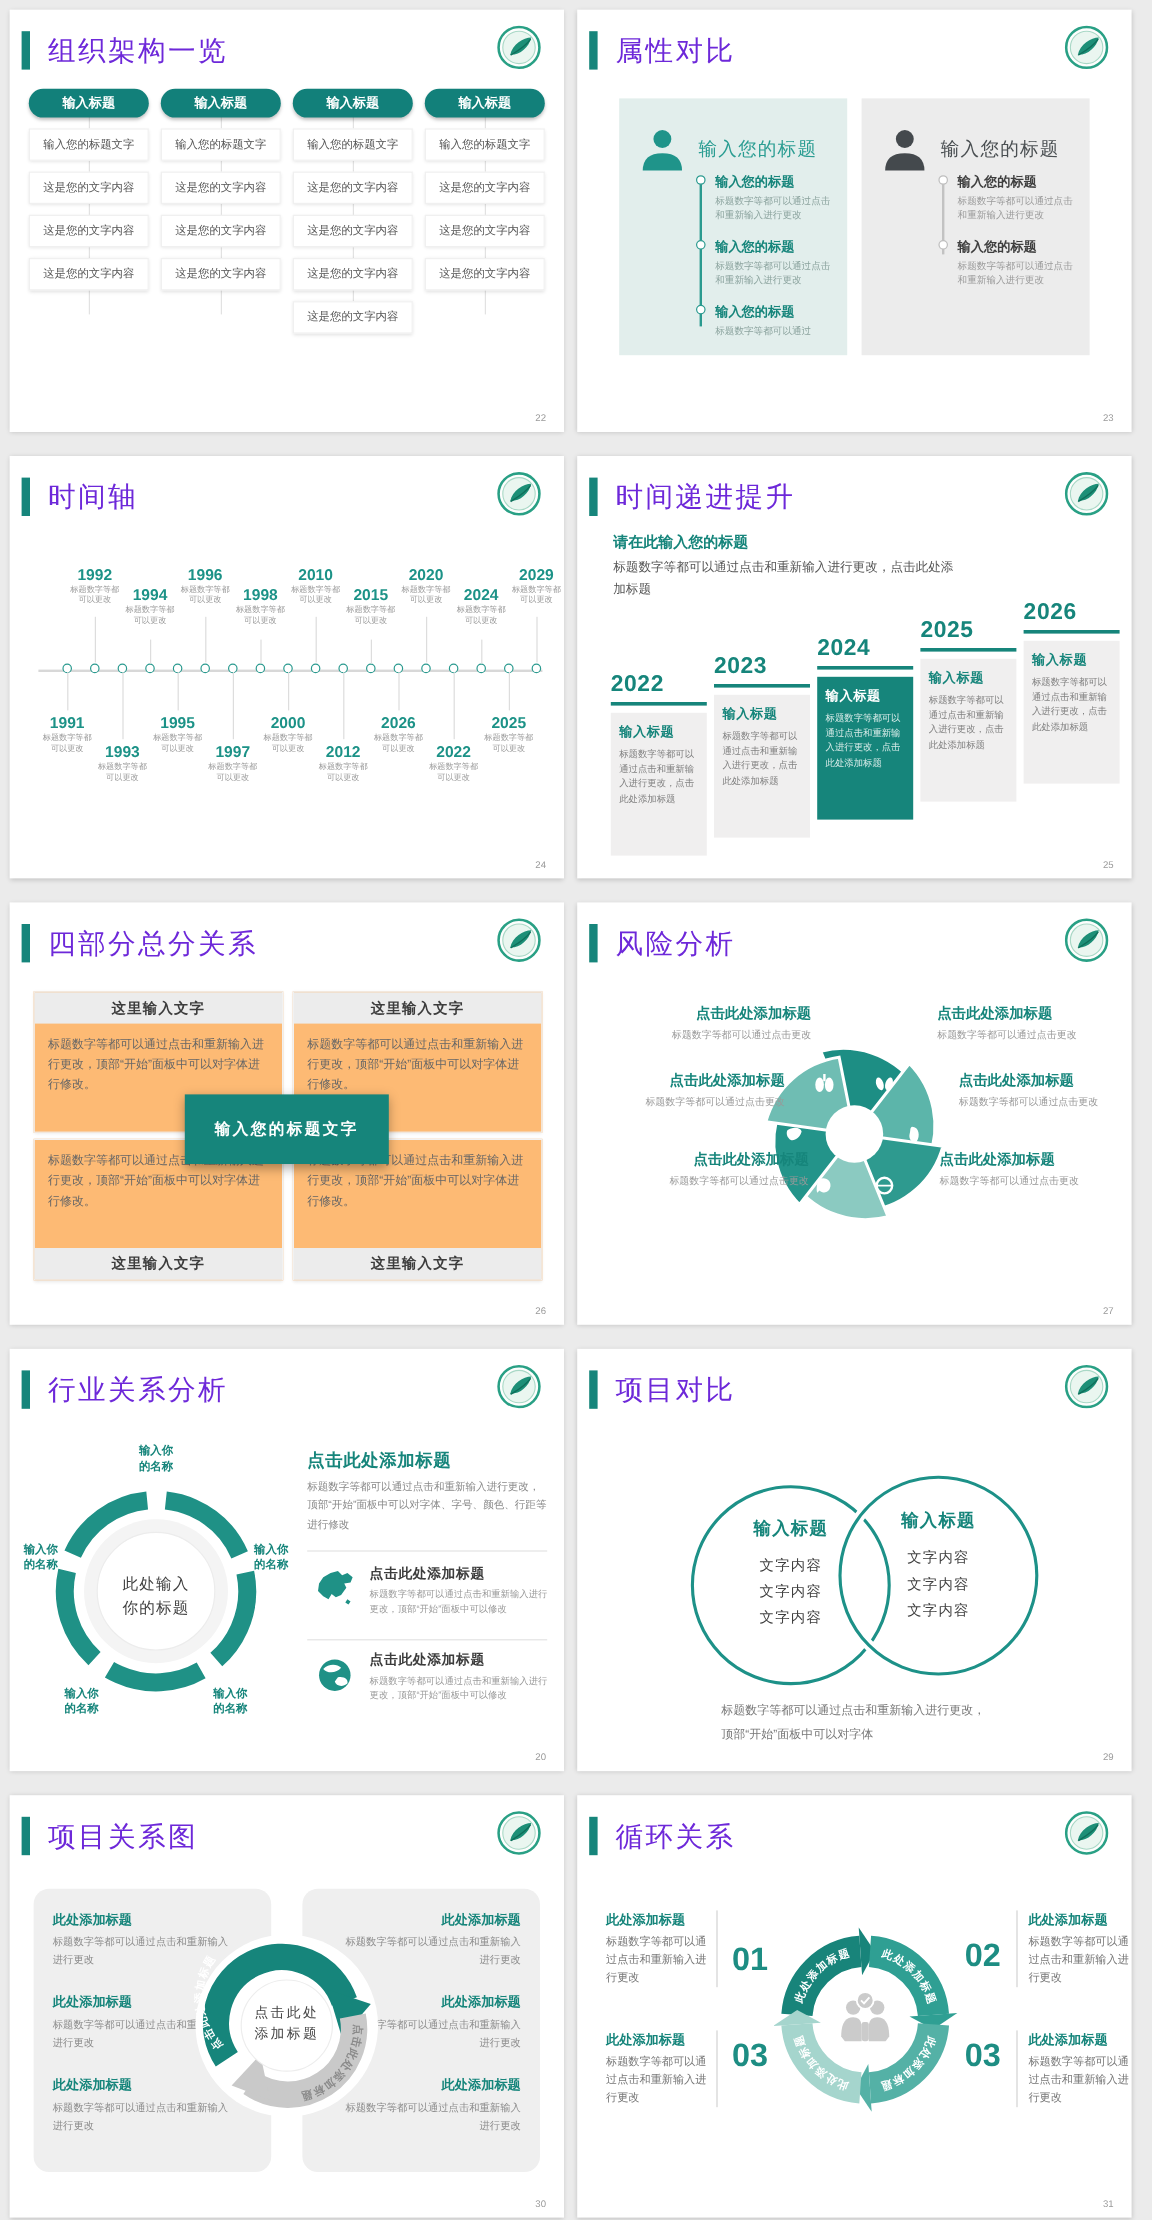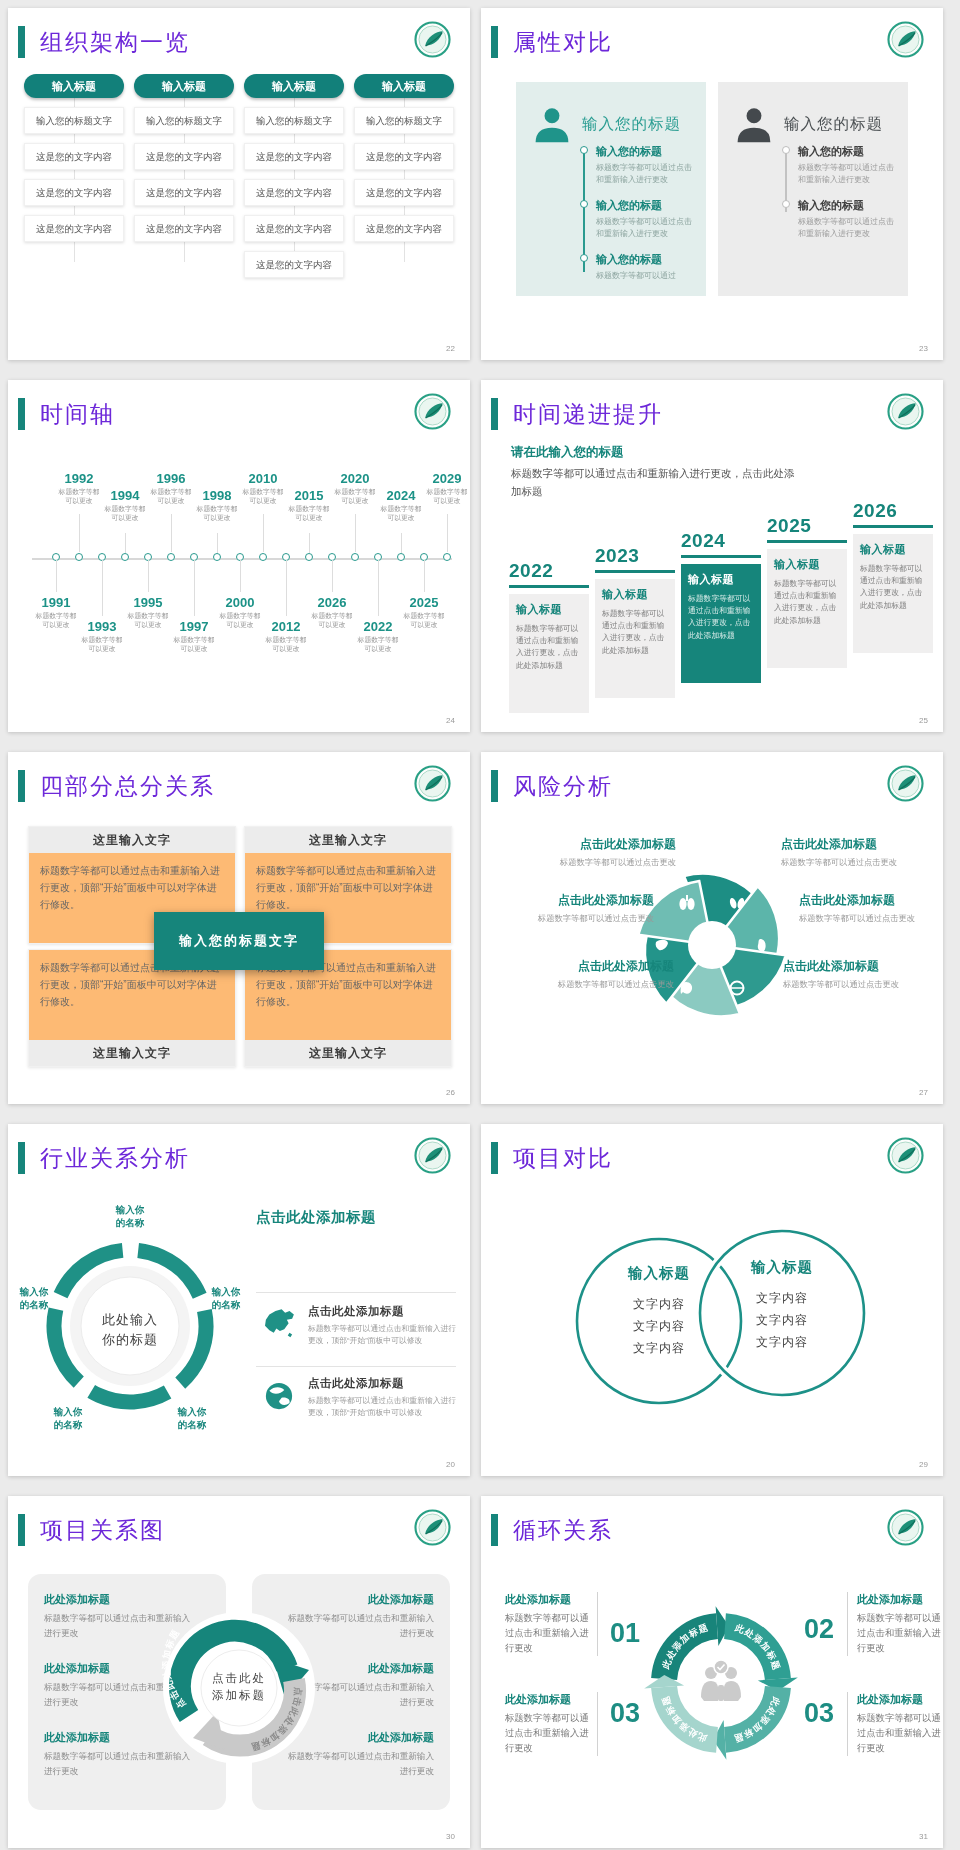--- a/index.html
+++ b/index.html
@@ -548,20 +548,21 @@
     </svg>
     <div class="pl" style="left:110px;top:-4px"><span>输入你</span><br><span>的名称</span></div>
     <div class="pl" style="left:14px;top:78px"><span>输入你</span><br><span>的名称</span></div>
     <div class="pl" style="left:206px;top:78px"><span>输入你</span><br><span>的名称</span></div>
     <div class="pl" style="left:48px;top:198px"><span>输入你</span><br><span>的名称</span></div>
     <div class="pl" style="left:172px;top:198px"><span>输入你</span><br><span>的名称</span></div>
     <div class="fctr"><span>此处输入</span><br><span>你的标题</span></div>
   </div>
 
   <div class="rcol rchead">点击此处添加标题</div>
+  <div class="rcol rcbody">标题数字等都可以通过点击和重新输入进行更改，顶部“开始”面板中可以对字体、字号、颜色、行距等进行修改</div>
   <div class="rdiv" style="top:168px"></div>
   <svg class="rrow-icon" style="top:182px" viewBox="0 0 48 40">
     <path d="M9,15 L13,9 L20,5 L27,3 L31,7 L36,5 L41,9 L39,14 L33,15 L35,19 L30,26 L25,28 L21,25 L18,30 L13,27 L8,22 Z" fill="#1f9186"></path>
     <path d="M36,30 l3,2 -2,3 -3,-2 Z" fill="#1f9186"></path>
   </svg>
   <div class="rrow-txt" style="top:180px">
     <h5>点击此处添加标题</h5>
     <p>标题数字等都可以通过点击和重新输入进行更改，顶部“开始”面板中可以修改</p>
     </div>
   <div class="rdiv" style="top:242px"></div>
@@ -597,20 +598,24 @@
     <div>文字内容</div>
     <div>文字内容</div>
     <div>文字内容</div>
   </div>
   <div class="vblk" style="left:231px;top:134px">
     <h4>输入标题</h4>
     <div>文字内容</div>
     <div>文字内容</div>
     <div>文字内容</div>
   </div>
+  <div class="vfoot">
+    <div>标题数字等都可以通过点击和重新输入进行更改，</div>
+      <div>顶部“开始”面板中可以对字体</div>
+    </div>
 
   <div class="spage">29</div>
 </div>
 
 <div class="slide c0 r4">
   <div class="shead">
       <div class="sbar"></div>
     <div class="stitle">项目关系图</div>
     </div>
   <svg class="slogo" viewBox="0 0 40 40">

